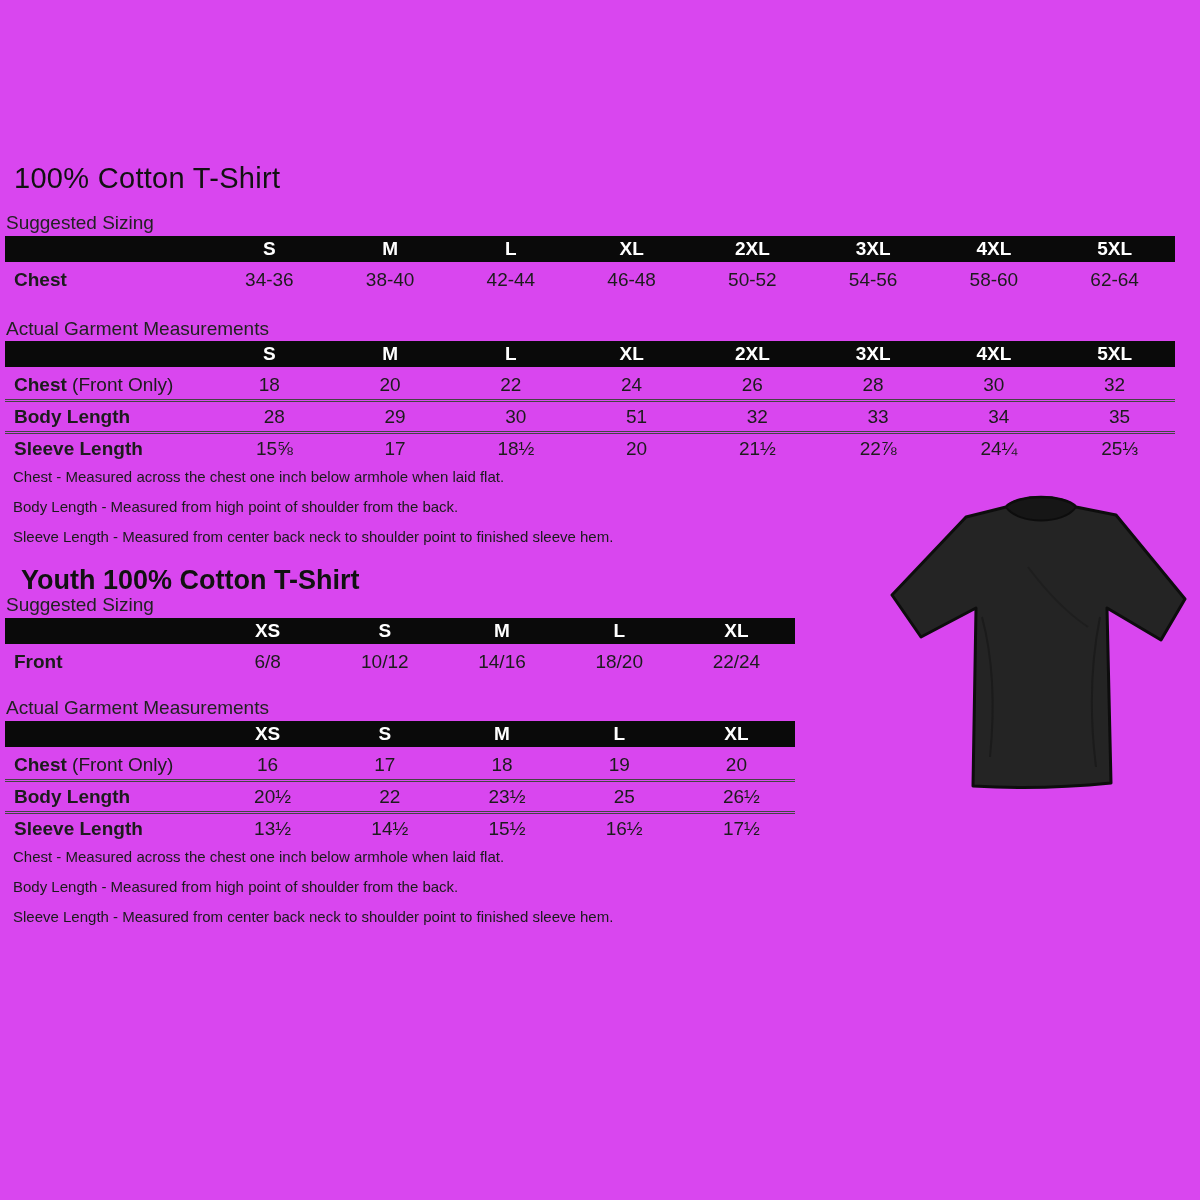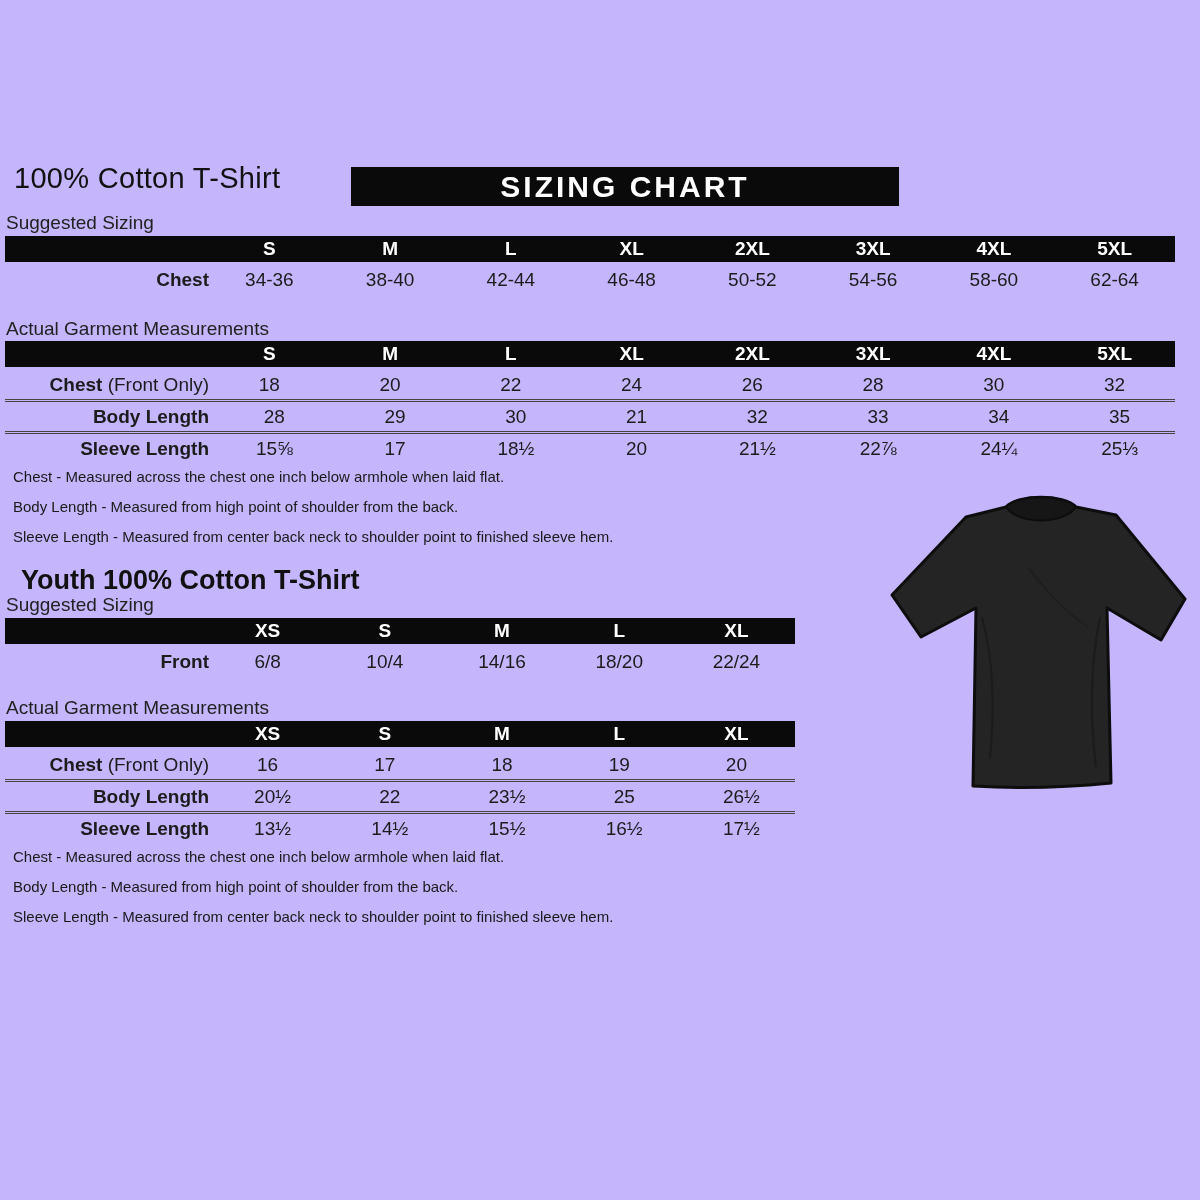--- a/index.html
+++ b/index.html
@@ -1,47 +1,46 @@
 <!DOCTYPE html>
 <html><head>
 <meta charset="utf-8">
 <style>
   html,body{margin:0;padding:0;background:#ffffff;}
   .page{
-    position:relative;width:1200px;height:1200px;background:#c4b5fd;
+    position:relative;width:1200px;height:1200px;background:#d946ef;
     font-family:"Liberation Sans",sans-serif;color:#1c1c1c;overflow:hidden;
   }
   .adult-title{position:absolute;left:14px;top:162px;margin:0;font-size:29px;font-weight:400;letter-spacing:.3px;color:#111;}
   .banner{
     position:absolute;left:351px;top:167px;width:548px;height:39px;background:#0a0a0a;
     color:#fff;font-size:30px;font-weight:700;letter-spacing:3px;text-align:center;line-height:40px;
   }
   .section-label{position:absolute;left:6px;font-size:19px;color:#222;text-align:center;}
   .table{position:absolute;left:5px;}
   .w-adult{width:1170px;}
   .w-youth{width:790px;}
   .thead{display:flex;background:#0a0a0a;color:#fff;height:26px;align-items:center;margin-bottom:3px;}
   .trow{display:flex;height:29px;align-items:center;}
   .trow + .trow{border-top:3px double #444;gap:10px;}
   .cell{flex:1;text-align:center;font-size:19px;color:#1c1c1c;}
   .thead .cell{font-weight:700;color:#fff;}
-  .label-cell{flex:0 0 195px;text-align:right;padding-left:9px;}
+  .label-cell{flex:0 0 195px;text-align:left;padding-left:9px;}
   .label-cell b{font-weight:700;}
   .label-cell .suffix{font-weight:400;}
   .notes{position:absolute;left:13px;font-size:15px;line-height:30px;color:#1a1a1a;}
   .youth-title{position:absolute;left:5px;margin:16px;font-size:27px;font-weight:700;color:#111;}
   .tshirt{position:absolute;left:878px;top:477px;}
 </style>
 </head>
 <body>
 
 <div class="page">
 
   <h1 class="adult-title">100% Cotton T-Shirt</h1>
-  <div class="banner">SIZING CHART</div>
 
   <div class="section-label" style="top:212px">Suggested Sizing</div>
   <div class="table w-adult" style="top:236px">
       <div class="thead">
         <div class="cell label-cell"></div>
         <div class="cell">S</div>
         <div class="cell">M</div>
         <div class="cell">L</div>
         <div class="cell">XL</div>
         <div class="cell">2XL</div>
@@ -84,21 +83,21 @@
         <div class="cell">26</div>
         <div class="cell">28</div>
         <div class="cell">30</div>
         <div class="cell">32</div>
       </div>
       <div class="trow">
         <div class="cell label-cell"><b>Body Length</b><span class="suffix"></span></div>
         <div class="cell">28</div>
         <div class="cell">29</div>
         <div class="cell">30</div>
-        <div class="cell">21</div>
+        <div class="cell">51</div>
         <div class="cell">32</div>
         <div class="cell">33</div>
         <div class="cell">34</div>
         <div class="cell">35</div>
       </div>
       <div class="trow">
         <div class="cell label-cell"><b>Sleeve Length</b><span class="suffix"></span></div>
         <div class="cell">15⅝</div>
         <div class="cell">17</div>
         <div class="cell">18½</div>
@@ -124,21 +123,21 @@
         <div class="cell label-cell"></div>
         <div class="cell">XS</div>
         <div class="cell">S</div>
         <div class="cell">M</div>
         <div class="cell">L</div>
         <div class="cell">XL</div>
       </div>
       <div class="trow">
         <div class="cell label-cell"><b>Front</b><span class="suffix"></span></div>
         <div class="cell">6/8</div>
-        <div class="cell">10/4</div>
+        <div class="cell">10/12</div>
         <div class="cell">14/16</div>
         <div class="cell">18/20</div>
         <div class="cell">22/24</div>
       </div>
     </div>
 
   <div class="section-label" style="top:697px">Actual Garment Measurements</div>
   <div class="table w-youth" style="top:721px">
       <div class="thead">
         <div class="cell label-cell"></div>

